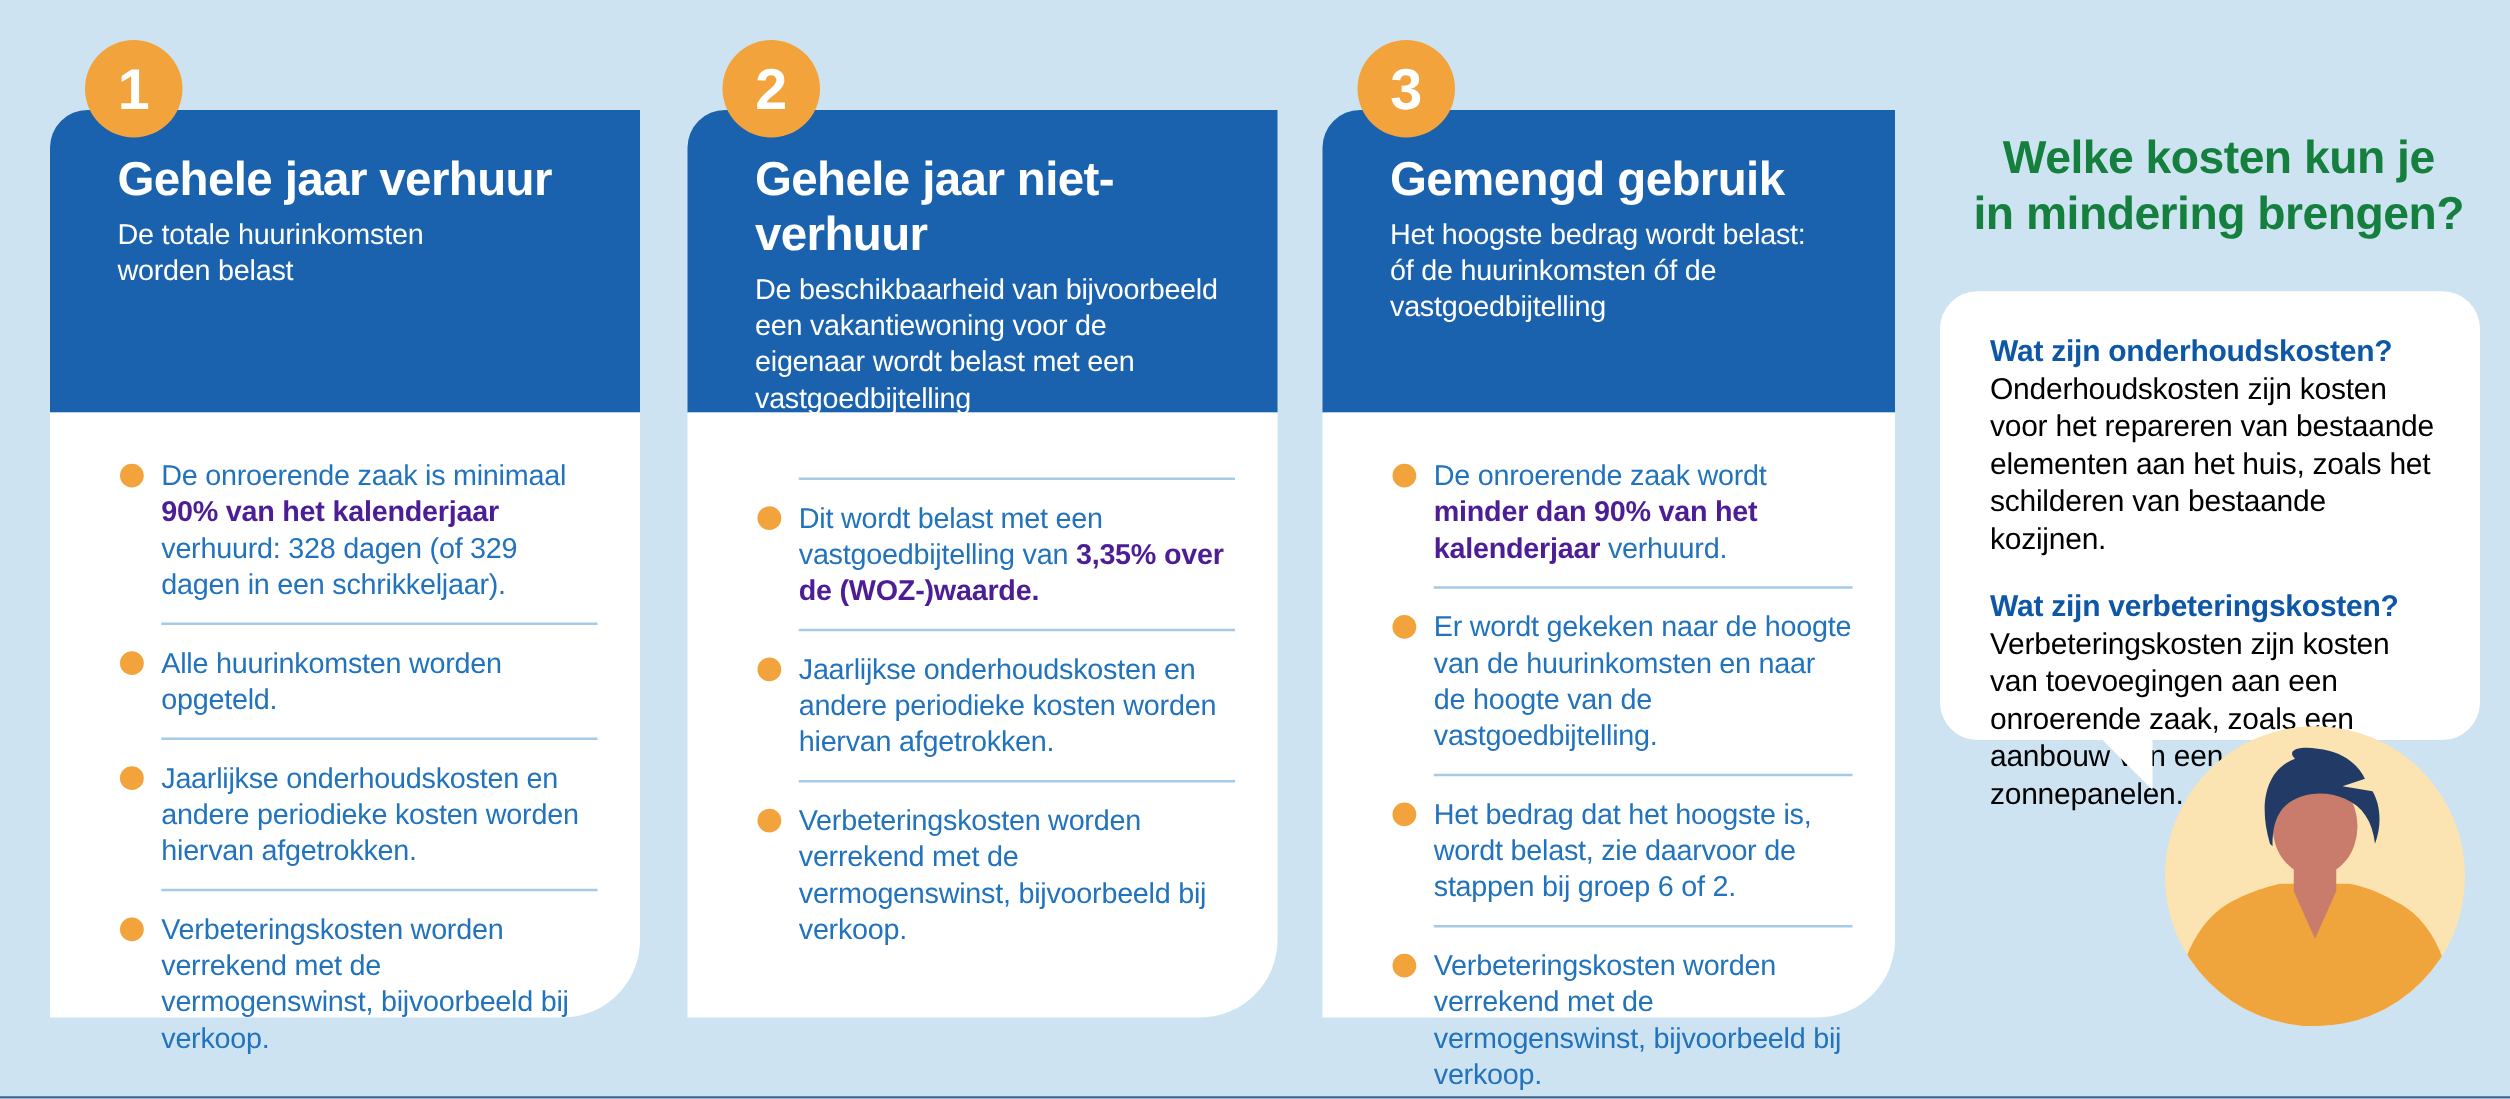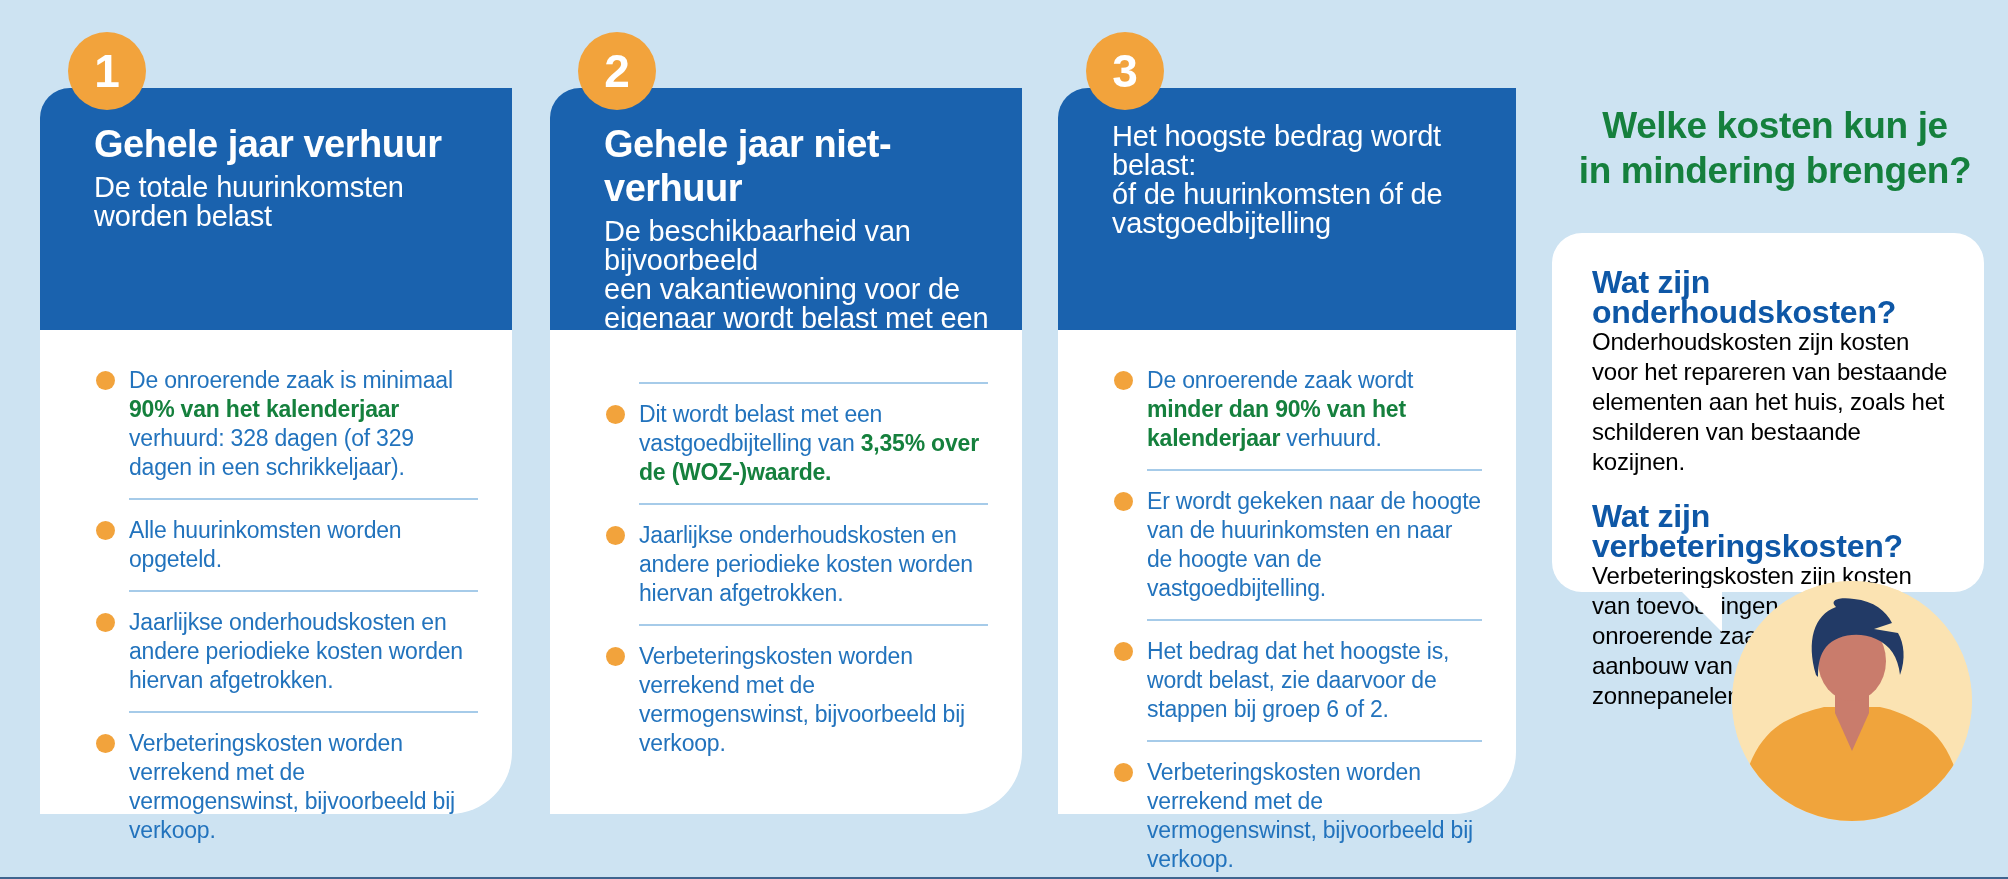--- a/index.html
+++ b/index.html
@@ -12,49 +12,49 @@
   .card{position:absolute; top:88px; height:726px;}
   .card.c0{left:40px;  width:472px;}
   .card.c1{left:550px; width:472px;}
   .card.c2{left:1058px;width:458px;}
   .card-header{
     position:absolute; top:0; left:0; right:0; height:242px;
     background:#1a62ae; border-radius:30px 0 0 0;
     color:#ffffff; padding:34px 28px 0 54px; box-sizing:border-box;
   }
   .card-title{font-size:38px; font-weight:bold; letter-spacing:-0.5px; margin:0 0 7px 0; line-height:44px;}
-  .card-subtitle{font-size:29px; line-height:29px; white-space:pre-line; letter-spacing:-0.2px;}
+  .card-subtitle{font-size:23px; line-height:29px; white-space:pre-line; letter-spacing:-0.2px;}
   .card-body{
     position:absolute; top:242px; left:0; right:0; bottom:0;
     background:#ffffff; border-radius:0 0 62px 0;
     padding:36px 34px 0 56px; box-sizing:border-box;
   }
   .badge{
     position:absolute; top:-56px; left:28px; width:78px; height:78px;
     border-radius:50%; background:#f2a33c; color:#ffffff;
     font-size:46px; font-weight:bold;
     display:flex; align-items:center; justify-content:center;
   }
   .bullet{display:flex;}
   .dot{flex:none; width:19px; height:19px; border-radius:50%; background:#f2a33c; margin:5px 14px 0 0;}
   .btxt{font-size:23px; line-height:29px; color:#2273bd; letter-spacing:-0.2px;}
-  .btxt b{color:#15803d;}
+  .btxt b{color:#4c1d95;}
   .divider{border:none; border-top:2px solid #a6cbe9; margin:16px 0 16px 33px;}
   
   .panel-title{
     position:absolute; left:1545px; top:103px; width:460px;
     text-align:center; color:#15803d; font-size:37px; font-weight:bold;
     line-height:45px; white-space:pre-line; letter-spacing:-0.4px;
   }
   .bubble{
     position:absolute; left:1552px; top:233px; width:432px; height:359px;
     background:#ffffff; border-radius:30px; box-sizing:border-box;
     padding:34px 34px 0 40px; z-index:1;
   }
-  .bubble-heading{font-size:32px; line-height:30px; font-weight:bold; color:#0e57a6; letter-spacing:-0.2px;}
+  .bubble-heading{font-size:24px; line-height:30px; font-weight:bold; color:#0e57a6; letter-spacing:-0.2px;}
   .bubble-body{font-size:24px; line-height:30px; color:#000000; margin:0 0 24px 0; letter-spacing:-0.2px;}
   .bubble-tail{position:absolute; left:1655px; top:588px; z-index:1;}
   .avatar{
     position:absolute; left:1732px; top:581px; width:240px; height:240px;
     border-radius:50%; overflow:hidden; z-index:2; background:#fbe3b2;
   }
   .bottom-line{position:absolute; left:0; right:0; bottom:0; height:2px; background:#3f658f;}
 </style>
 </head>
 <body>
@@ -114,20 +114,21 @@
           <hr class="divider">
           <div class="bullet">
             <span class="dot"></span>
             <div class="btxt"><span>Verbeteringskosten worden verrekend met de vermogenswinst, bijvoorbeeld bij verkoop.</span></div>
           </div>
         </div>
       </div>
       <div class="card c2">
         <div class="card-header">
           <div class="badge">3</div>
+          <h3 class="card-title">Gemengd gebruik</h3>
           <div class="card-subtitle">Het hoogste bedrag wordt belast:
 óf de huurinkomsten óf de
 vastgoedbijtelling</div>
         </div>
         <div class="card-body">
           <div class="bullet">
             <span class="dot"></span>
             <div class="btxt"><span>De onroerende zaak wordt </span><b>minder dan 90% van het kalenderjaar</b><span> verhuurd.</span></div>
           </div>
           <hr class="divider">

